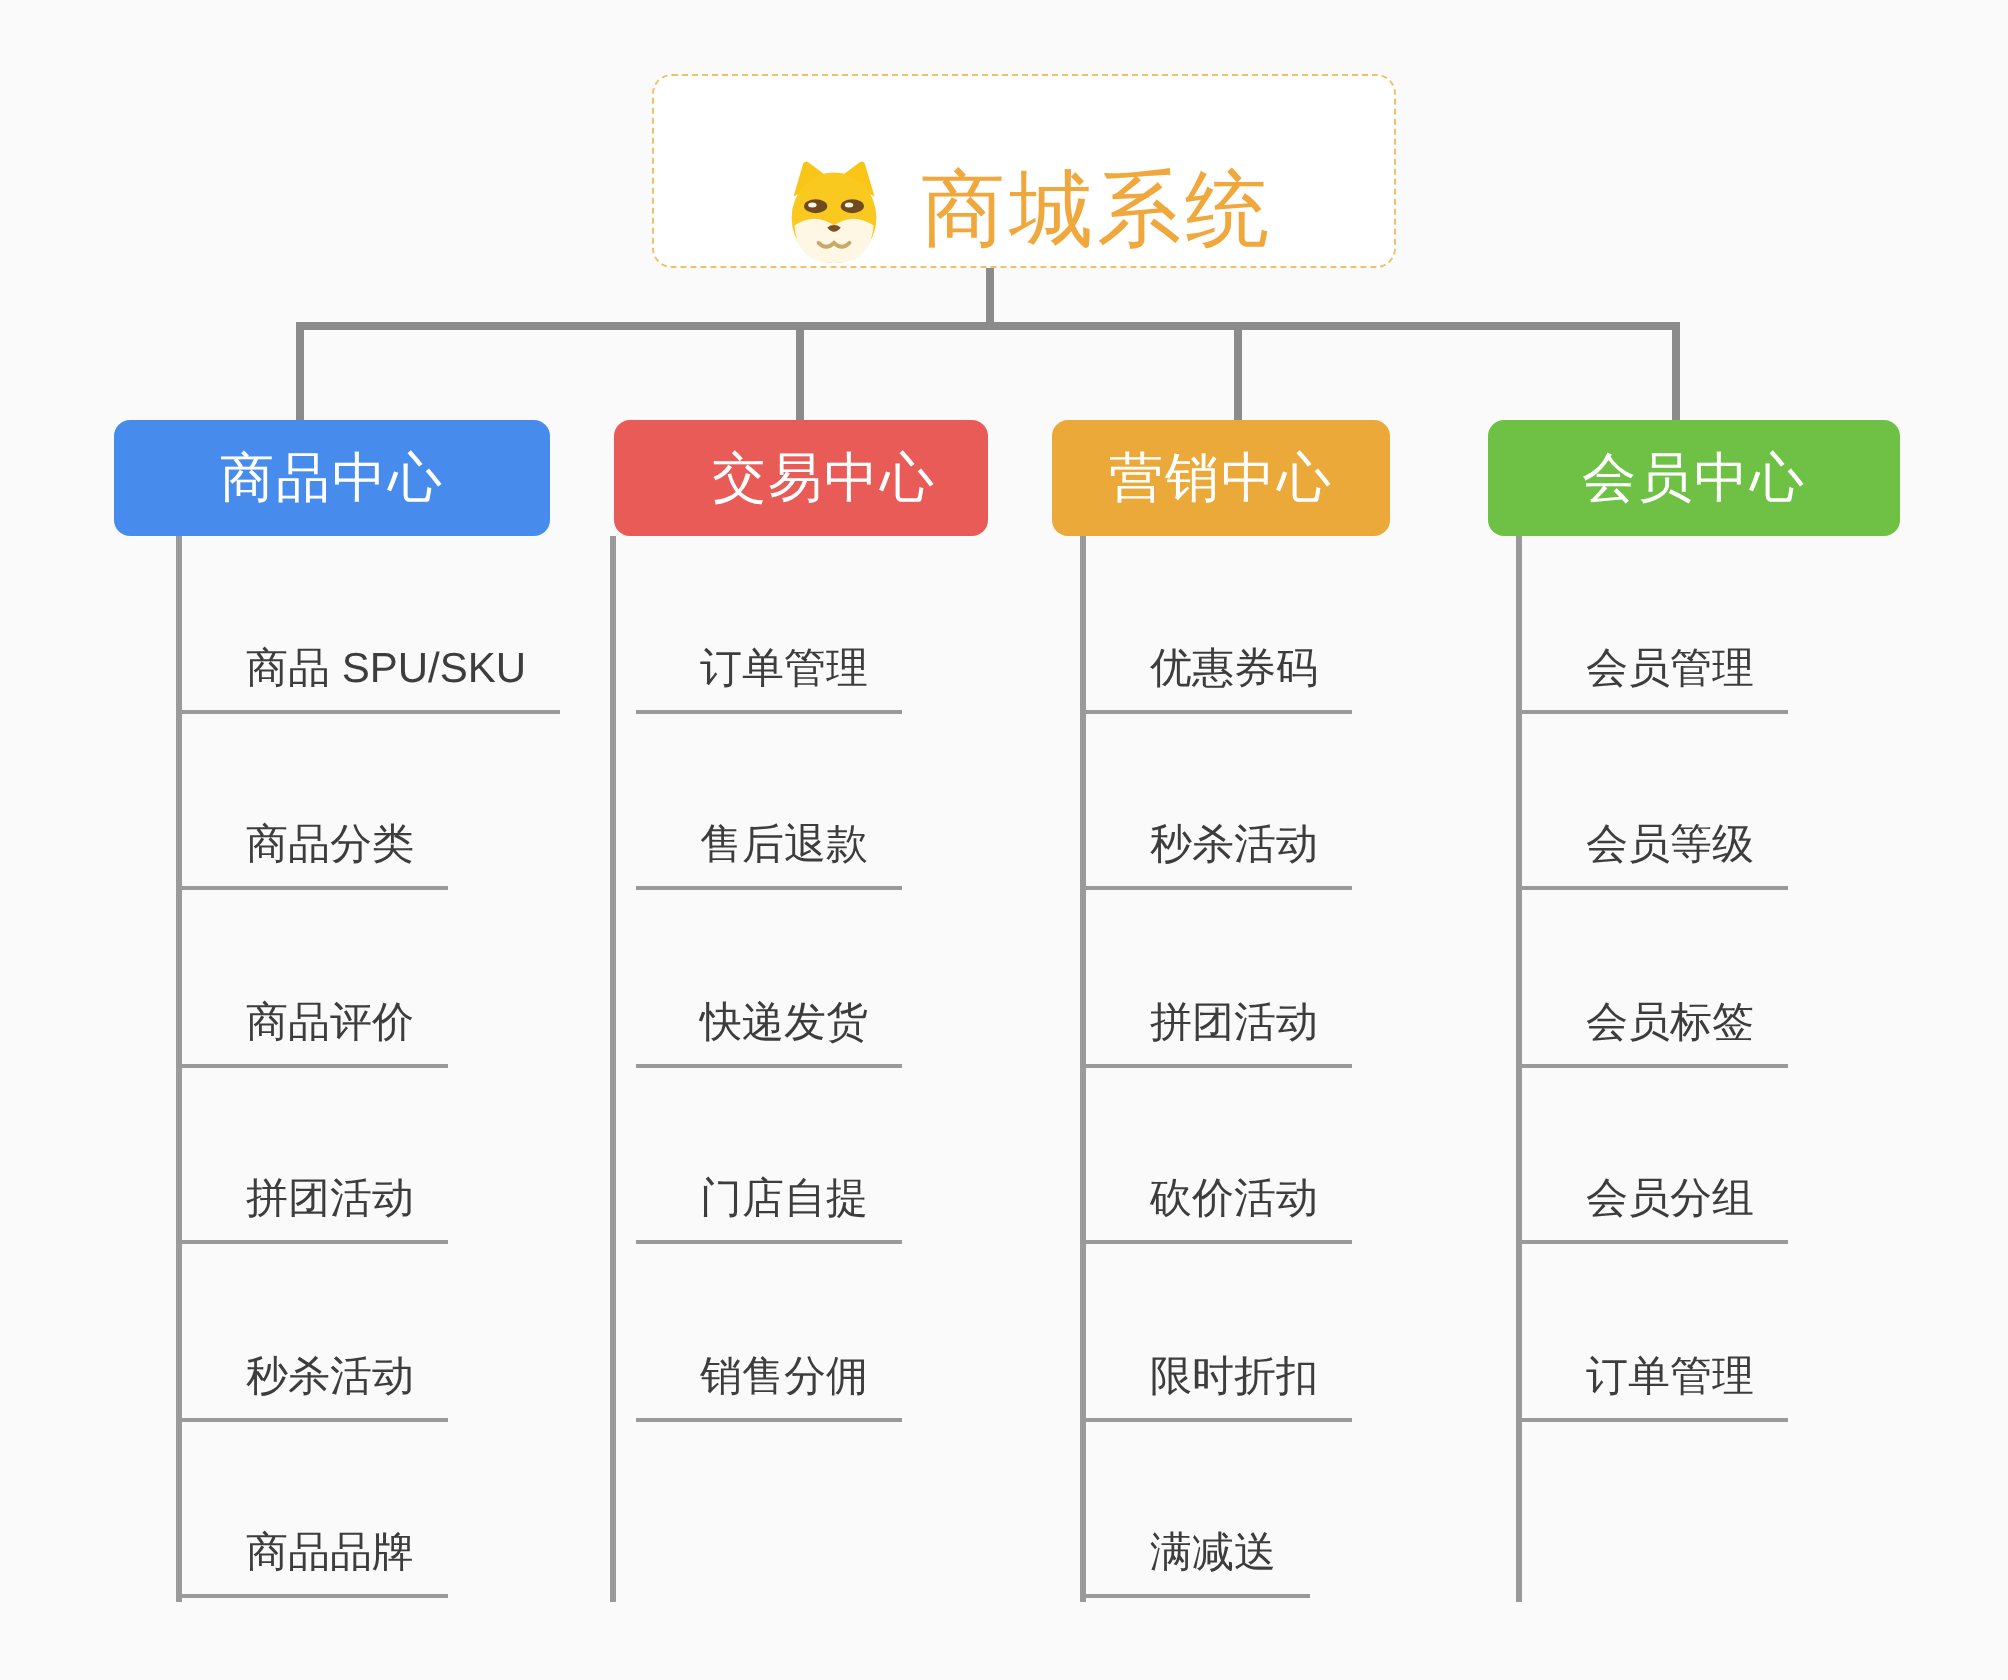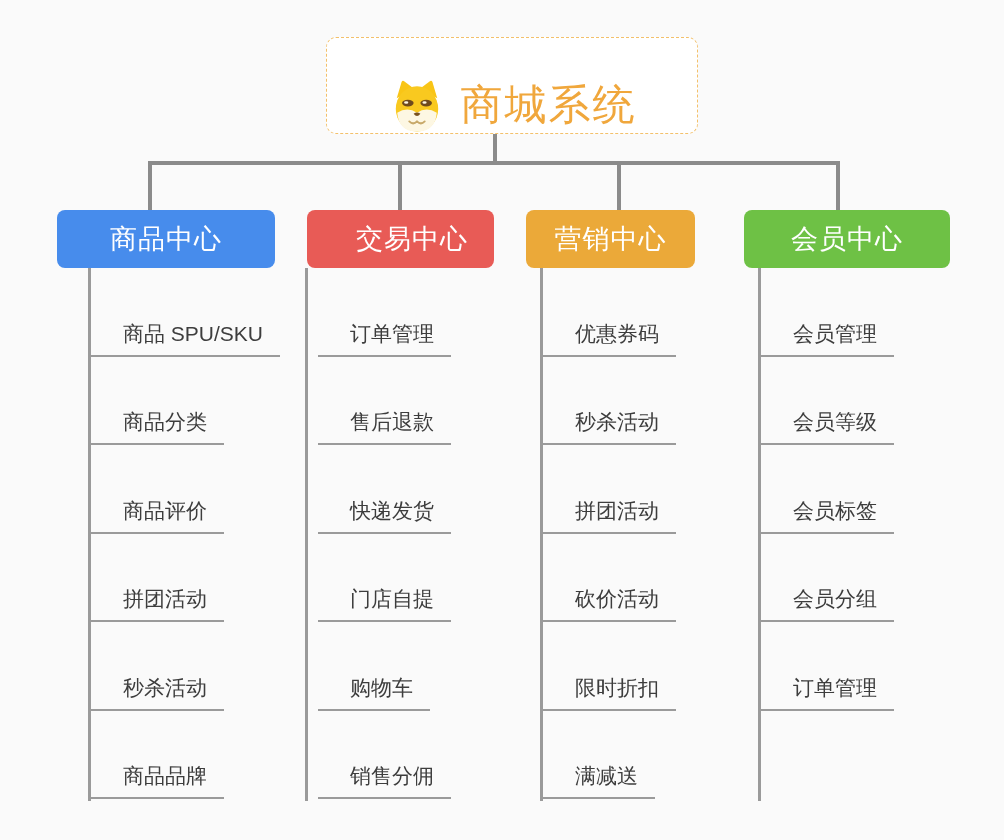--- a/index.html
+++ b/index.html
@@ -156,23 +156,20 @@
     <div class="leaf-row">
         <div class="leaf-node">售后退款</div>
       </div>
     <div class="leaf-row">
         <div class="leaf-node">快递发货</div>
       </div>
     <div class="leaf-row">
         <div class="leaf-node">门店自提</div>
       </div>
     <div class="leaf-row">
-        <div class="leaf-node">购物车</div>
-      </div>
-    <div class="leaf-row">
         <div class="leaf-node">销售分佣</div>
       </div>
   </div>
 
   <div class="item-column col-3">
     <div class="leaf-row">
         <div class="leaf-node">优惠券码</div>
       </div>
     <div class="leaf-row">
         <div class="leaf-node">秒杀活动</div>

